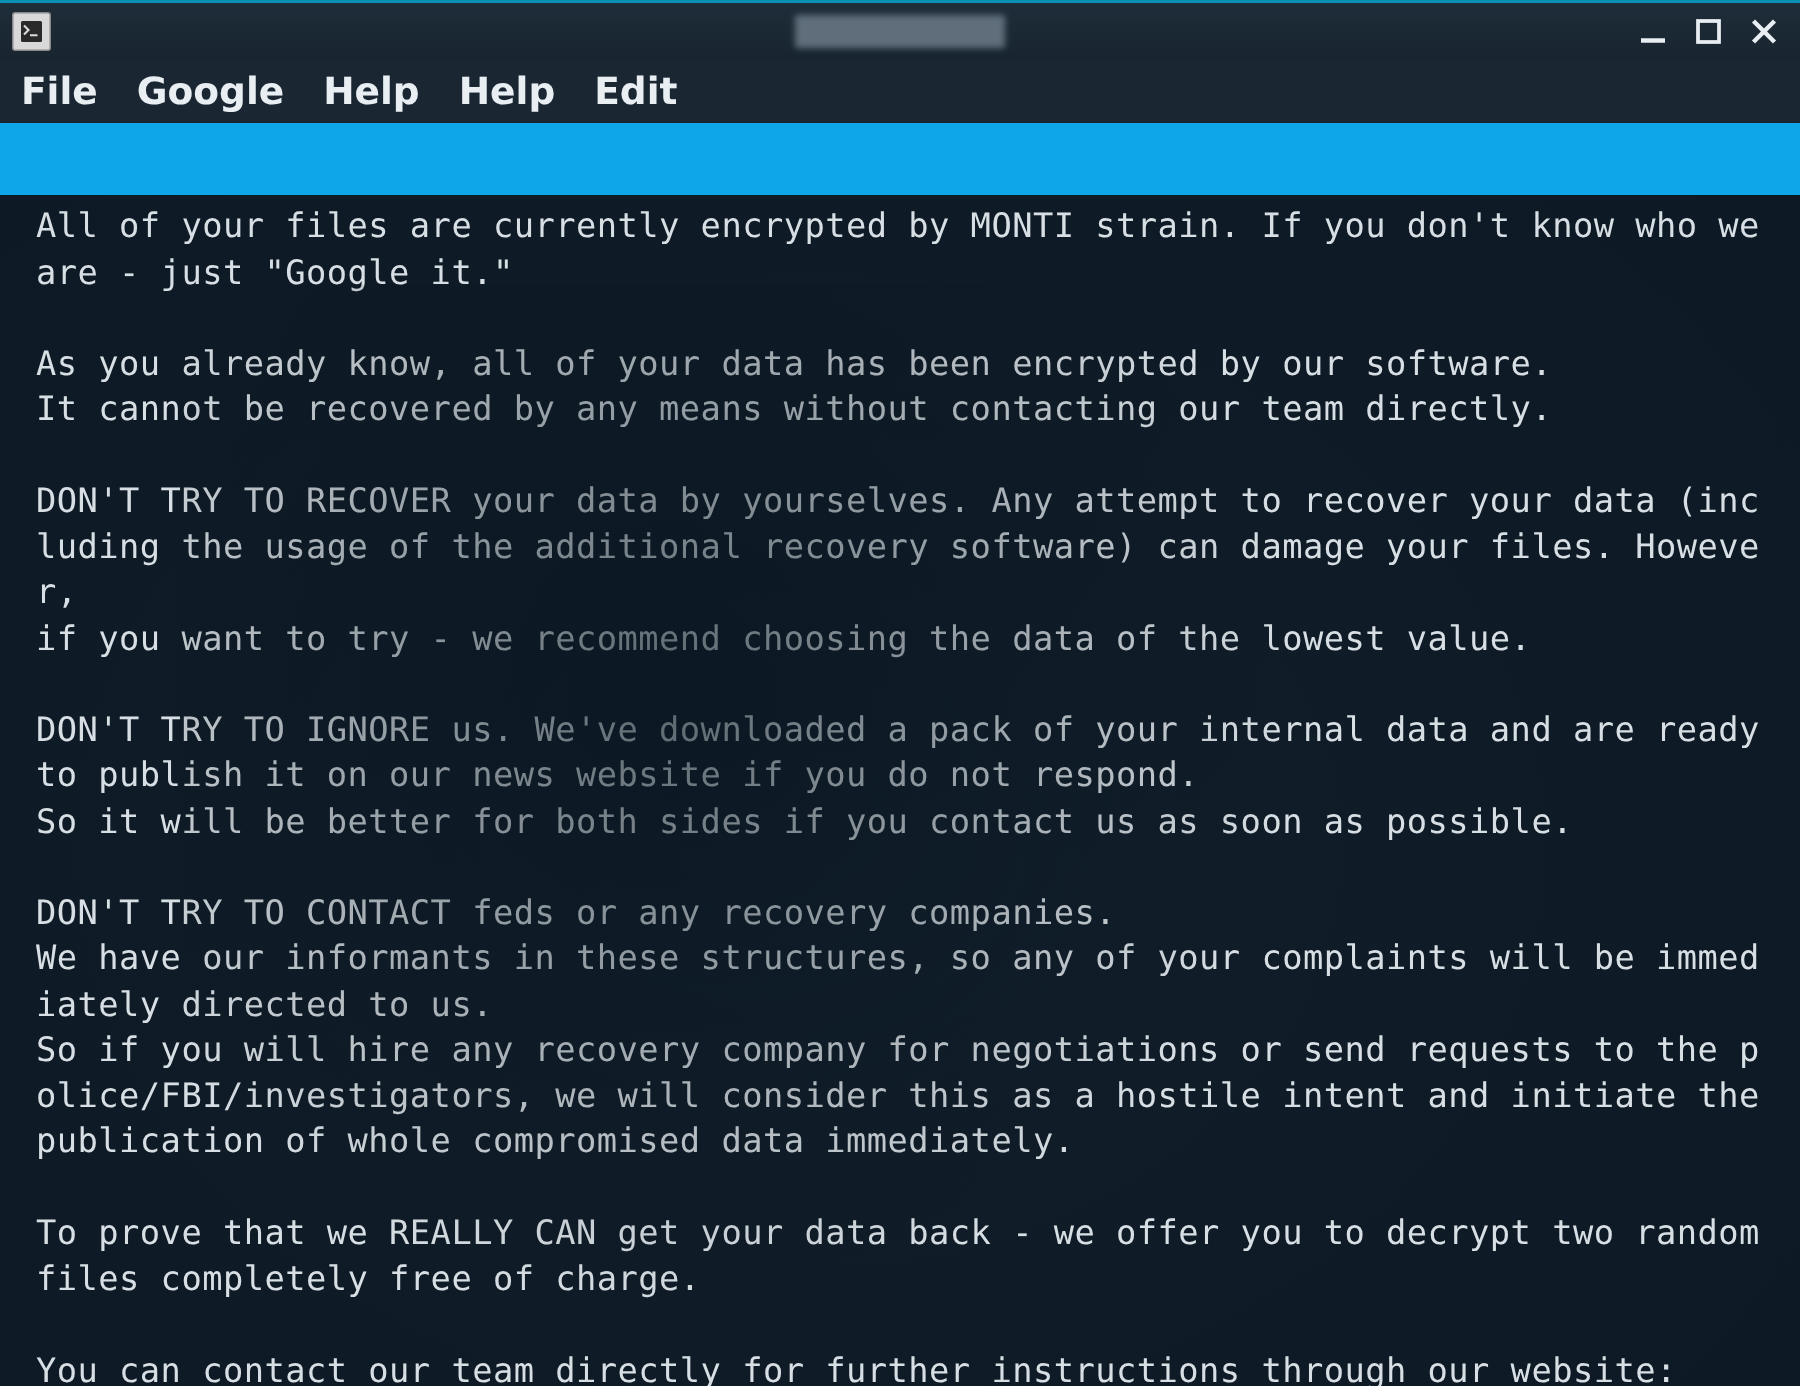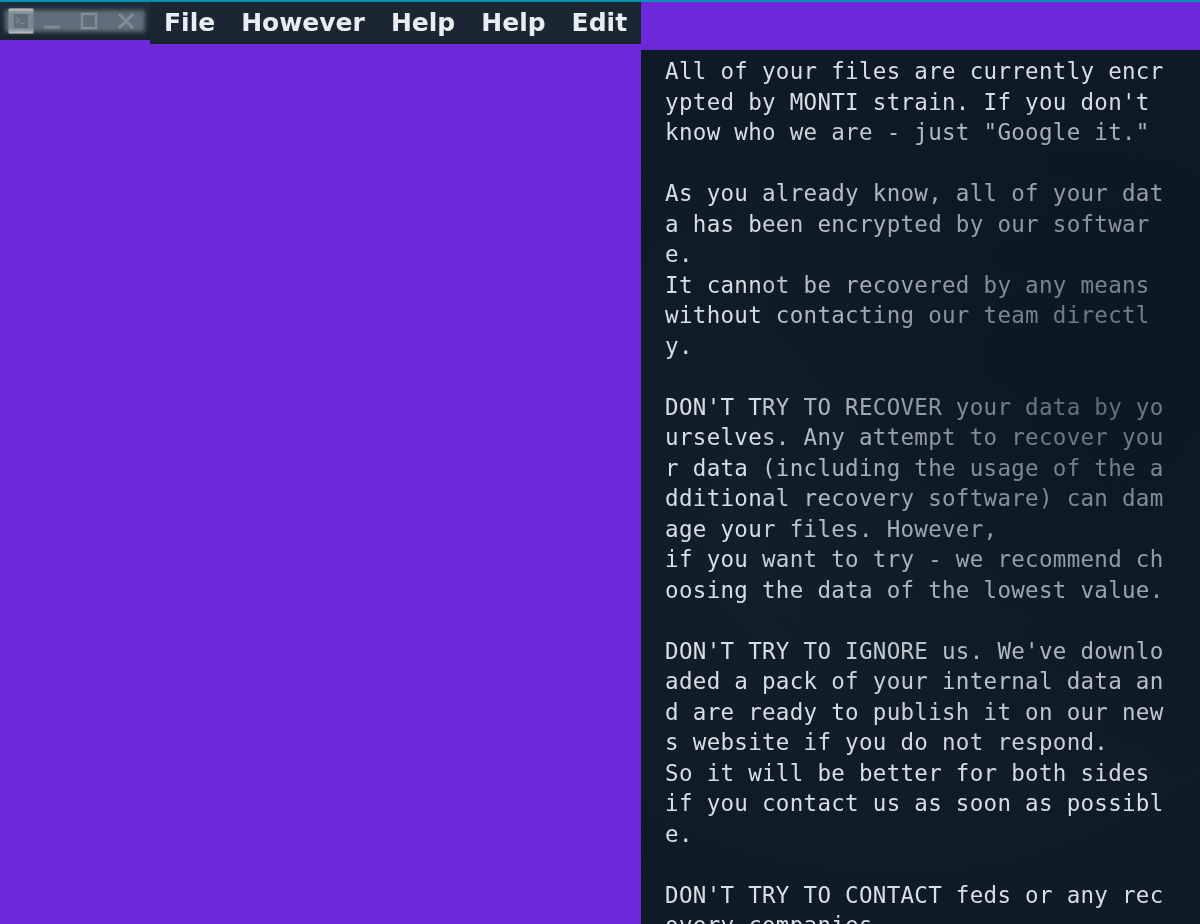--- a/index.html
+++ b/index.html
@@ -11,22 +11,22 @@
       background: #0a1520;
       font-family: sans-serif;
       width: 1200px;
       height: 924px;
       overflow: hidden;
     }
     .window {
       width: 100%;
       height: 100%;
       display: flex;
-      flex-direction: row;
-      background: #6d28d9;
+      flex-direction: column;
+      background: #0ea5e9;
       border-top: 2px solid #0891b2;
     }
     .titlebar {
       height: 38px;
       background: linear-gradient(to bottom, #1f2d3a, #18252f);
       display: flex;
       align-items: center;
       padding: 0 8px;
       position: relative;
     }
@@ -145,21 +145,21 @@
         <svg width="20" height="20" viewBox="0 0 20 20">
             <line x1="3" y1="3" x2="17" y2="17" stroke="#e8eef2" stroke-width="3"></line>
             <line x1="17" y1="3" x2="3" y2="17" stroke="#e8eef2" stroke-width="3"></line>
           </svg>
       </div>
     </div>
   </div>
 
   <div class="menubar">
     <div class="menu-item">File</div>
-    <div class="menu-item">However</div>
+    <div class="menu-item">Google</div>
     <div class="menu-item">Help</div>
     <div class="menu-item">Help</div>
     <div class="menu-item">Edit</div>
   </div>
 
   <div class="terminal">
     <div class="terminal-text">All of your files are currently encrypted by MONTI strain. If you don't know who we are - just "Google it."
 
 As you already know, all of your data has been encrypted by our software.
 It cannot be recovered by any means without contacting our team directly.

